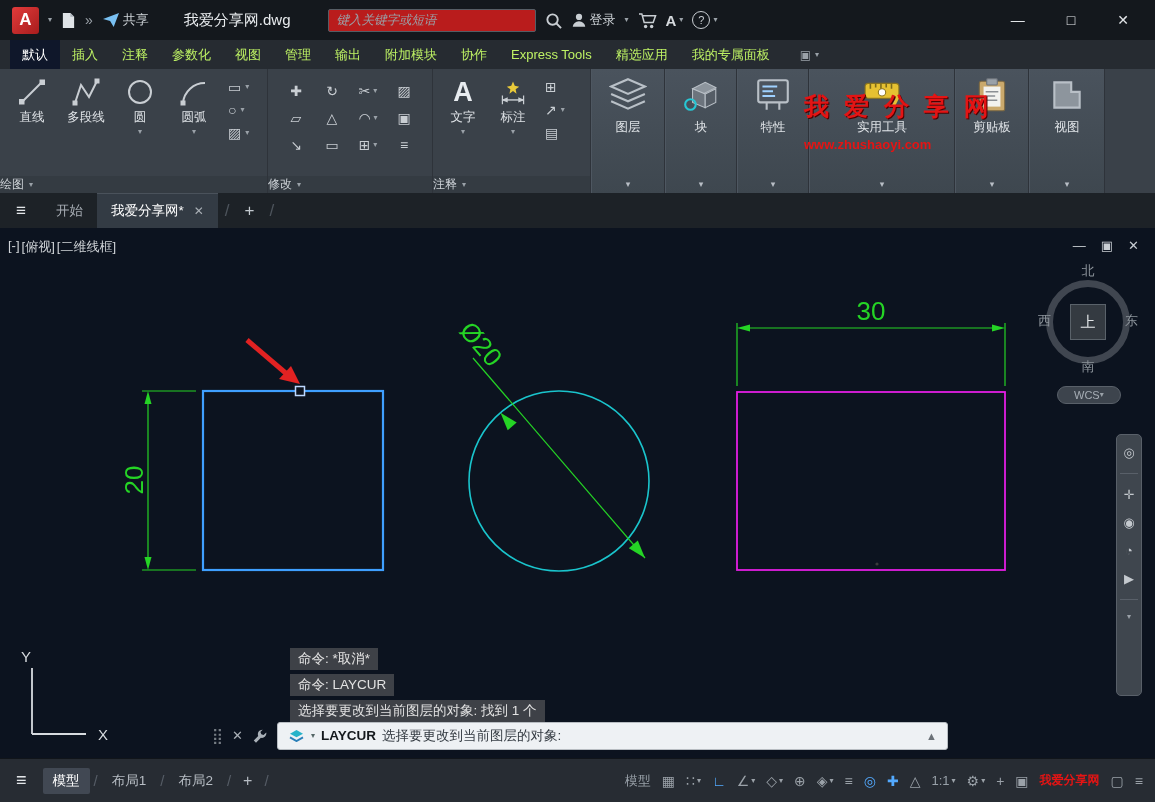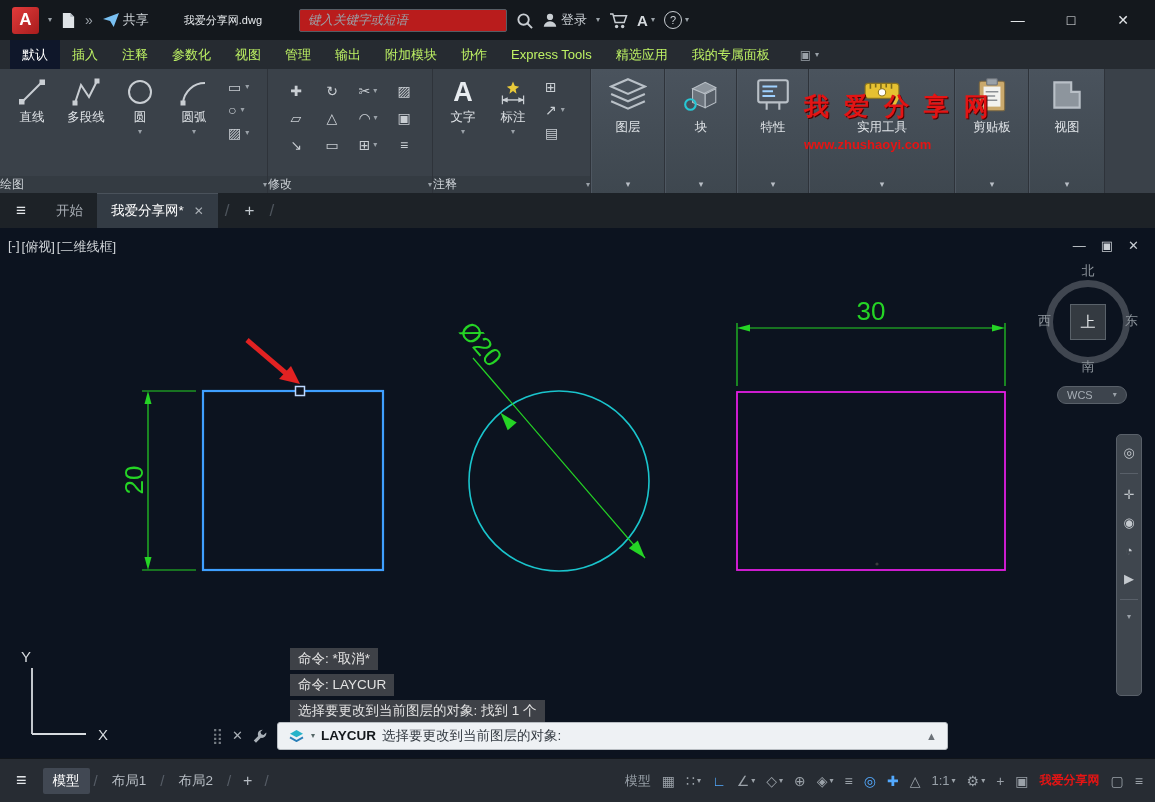--- a/index.html
+++ b/index.html
@@ -7,38 +7,38 @@
   body{font-family:"Liberation Sans","DejaVu Sans",sans-serif;-webkit-font-smoothing:antialiased;user-select:none}
   #app{position:relative;width:1155px;height:802px;overflow:hidden;background:#0c131f;color:#d4d8dc;font-size:13px}
 
   
   .titlebar{position:absolute;top:0;left:0;right:0;height:40px;background:#14181d;display:flex;align-items:center;gap:9px;padding:0 12px;z-index:30}
   .logo{width:27px;height:27px;background:linear-gradient(135deg,#e23b3b,#a81d1d);border-radius:3px;color:#fff;font-weight:bold;font-size:17px;display:flex;align-items:center;justify-content:center;flex:0 0 auto}
   .caret{font-size:8px;color:#9aa1a8;line-height:1}
   .tb-ic{display:inline-flex;align-items:center;gap:3px;color:#c9ced3}
   .chev{color:#9aa1a8;font-size:14px}
   .share-label{color:#cdd2d7;font-size:13px}
-  .filename{color:#e8ebee;font-size:11px;margin-left:26px;white-space:nowrap}
+  .filename{color:#e8ebee;font-size:15px;margin-left:26px;white-space:nowrap}
   .searchbox{margin-left:28px;width:208px;height:23px;background:#b91c1c;border:1px solid #565d65;border-radius:2px;color:#c9ced3;font-style:italic;font-size:12.5px;padding:0 8px;font-family:"Liberation Sans","DejaVu Sans",sans-serif}
   .searchbox::placeholder{color:#9aa1a8;font-style:italic}
   .login-label{color:#cdd2d7;font-size:13px}
   .q-ring{width:18px;height:18px;border:1.5px solid #c9ced3;border-radius:50%;display:inline-flex;align-items:center;justify-content:center;font-size:11px;color:#c9ced3}
   .winbtns{margin-left:auto;display:flex;align-items:center;gap:42px;padding-right:14px}
   .winbtn{color:#e2e5e8;font-size:14px}
 
   
   .ribbontabs{position:absolute;top:40px;left:0;right:0;height:29px;background:#262b31;display:flex;align-items:stretch;padding-left:10px;z-index:29}
   .rtab{display:flex;align-items:center;padding:0 12px;color:#bef264;font-size:13px;white-space:nowrap}
   .rtab.active{background:#0f172a;color:#fff}
   .rtab-extra{display:flex;align-items:center;gap:4px;margin-left:18px;color:#9aa1a8}
 
   
   .ribbon{position:absolute;top:69px;left:0;right:0;height:124px;background:#3a4149;display:flex;z-index:28}
   .rpanel{position:relative;border-right:1px solid #2e333a;height:100%}
-  .ptitle{position:absolute;bottom:0;left:0;right:0;height:17px;background:#343b42;color:#cdd2d7;font-size:12px;display:flex;align-items:center;justify-content:space-between;gap:5px}
+  .ptitle{position:absolute;bottom:0;left:0;right:0;height:17px;background:#343b42;color:#cdd2d7;font-size:12px;display:flex;align-items:center;justify-content:flex-start;gap:5px}
   .tools{display:flex;align-items:flex-start;padding:6px 4px 0 6px;gap:2px}
   .tool{display:flex;flex-direction:column;align-items:center;width:52px;gap:2px;padding-top:2px}
   .tool svg{width:30px;height:30px}
   .tlabel{color:#dfe3e7;font-size:12.5px;white-space:nowrap}
   .minicol{display:flex;flex-direction:column;gap:7px;margin-left:6px;padding-top:4px}
   .minirow{display:flex;align-items:center;gap:4px;color:#c9ced3;font-size:14px}
   .mgrid{display:grid;grid-template-columns:repeat(4,36px);grid-auto-rows:27px;padding:8px 0 0 10px}
   .mcell{display:flex;align-items:center;justify-content:center;gap:3px;color:#c9ced3;font-size:14px}
   .bigA{font-size:27px;font-weight:bold;color:#e8ecf0;line-height:30px}
   .collapsed{display:flex;flex-direction:column;align-items:center;background:linear-gradient(#4a535d,#3e474f);border-left:1px solid #4e5761;padding-top:8px}
@@ -63,21 +63,21 @@
   .canvas-svg{position:absolute;left:0;top:0;z-index:1}
   .vp-label{position:absolute;left:8px;top:10px;z-index:3;color:#d0d4d8;font-size:13px;display:flex;gap:2px}
   .vp-btns{position:absolute;right:16px;top:10px;z-index:3;display:flex;gap:15px;color:#c9ced3;font-size:13px}
   .viewcube{position:absolute;left:1040px;top:30px;width:96px;height:142px;z-index:2}
   .vc-ring{position:absolute;left:6px;top:22px;width:84px;height:84px;border:7px solid rgba(128,134,140,.45);border-radius:50%}
   .vc-box{position:absolute;left:30px;top:46px;width:36px;height:36px;background:#343a41;border:1px solid #5a626a;color:#e2e5e8;font-size:15px;display:flex;align-items:center;justify-content:center}
   .vc-n{position:absolute;left:0;right:0;top:4px;text-align:center;color:#8e959c;font-size:13px}
   .vc-s{position:absolute;left:0;right:0;top:100px;text-align:center;color:#8e959c;font-size:13px}
   .vc-w{position:absolute;left:-2px;top:54px;color:#8e959c;font-size:13px}
   .vc-e{position:absolute;right:-2px;top:54px;color:#8e959c;font-size:13px}
-  .wcs{position:absolute;left:1057px;top:158px;z-index:2;display:inline-flex;align-items:center;gap:20px;background:#3d444d;border:1px solid #596069;border-radius:9px;color:#a6adb5;font-size:11px;padding:2px 9px}
+  .wcs{position:absolute;left:1057px;top:158px;z-index:2;display:inline-flex;align-items:center;gap:0;background:#3d444d;border:1px solid #596069;border-radius:9px;color:#a6adb5;font-size:11px;padding:2px 16px}
   .navbar{position:absolute;left:1116px;top:206px;width:26px;height:262px;z-index:2;background:rgba(68,75,83,.92);border:1px solid #596069;border-radius:5px;display:flex;flex-direction:column;align-items:center;gap:13px;padding-top:10px;color:#c4c9ce;font-size:13px}
   .nav-div{width:18px;border-top:1px solid #596069}
   .chip{position:absolute;left:290px;z-index:2;background:rgba(112,112,112,.5);color:#e2e2e2;font-size:13.5px;padding:2px 8px;white-space:nowrap}
   .cmdline{position:absolute;left:212px;top:492px;width:736px;height:31px;z-index:4;display:flex;align-items:center;gap:9px}
   .cmd-grip{color:#767d84;font-size:15px}
   .cmd-x{color:#aab0b6;font-size:13px}
   .cmd-bar{flex:1;height:28px;background:#eef1f4;border:1px solid #b8bdc2;border-radius:3px;display:flex;align-items:center;gap:6px;padding:0 10px}
   .cmd-caret{font-size:8px;color:#566}
   .cmd-name{font-weight:bold;color:#14181c;font-size:13.5px}
   .cmd-prompt{color:#333a41;font-size:13.5px;}

